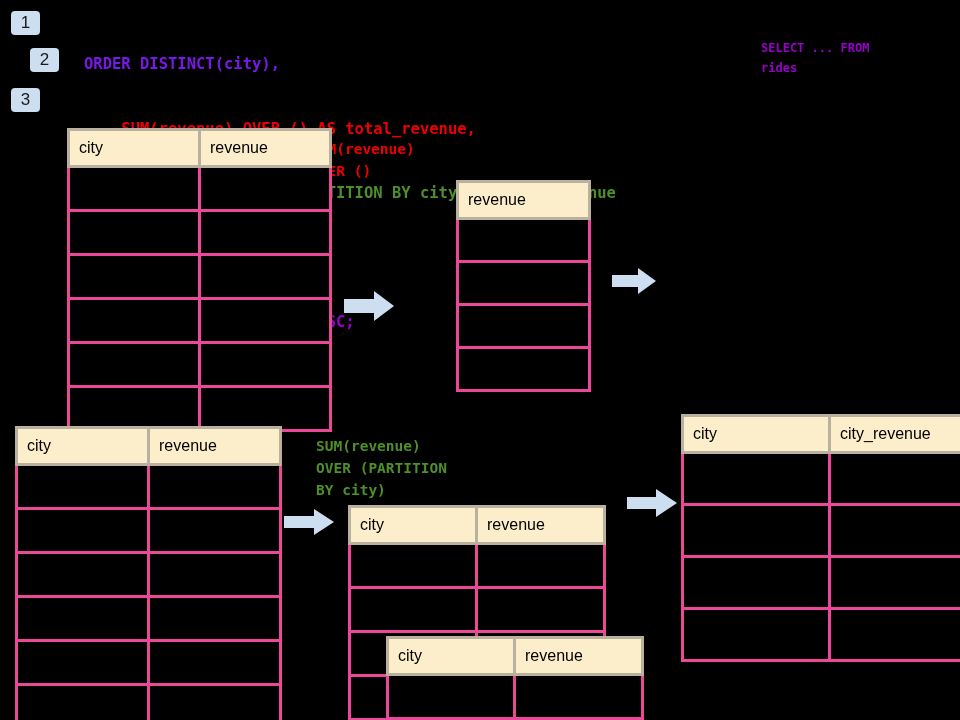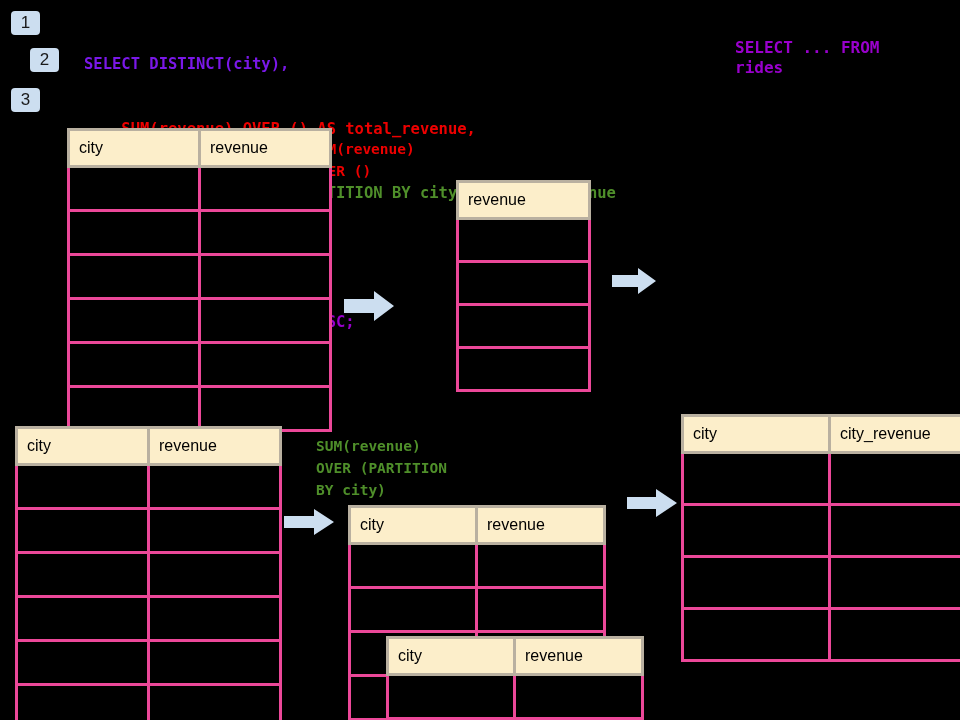--- a/index.html
+++ b/index.html
@@ -45,24 +45,24 @@
     letter-spacing: 0px;
   }
   .sql-line { white-space: pre; }
   .c-violet { color: #7a18e8; }
   .c-red    { color: #ee0000; }
   .c-green  { color: #4f8f2a; }
   .c-purple { color: #9900cc; }
 
   .sidenote {
     position: absolute;
-    left: 735px;
+    left: 761px;
     top: 38px;
     font-family: "DejaVu Sans Mono", "Liberation Mono", monospace;
-    font-size: 16px;
+    font-size: 12px;
     line-height: 20px;
     font-weight: bold;
     color: #9900cc;
     white-space: pre;
     width: 200px;
   }
 
   
   .annot {
     position: absolute;
@@ -135,21 +135,21 @@
   #arrow-4 { left: 627px; top: 487px; }
 </style>
 </head>
 <body>
 
 <div class="badge" id="badge-1">1</div>
 <div class="badge" id="badge-2">2</div>
 <div class="badge" id="badge-3">3</div>
 
 <div class="sql">
-  <div class="sql-line c-violet">SELECT DISTINCT(city),</div>
+  <div class="sql-line c-violet">ORDER DISTINCT(city),</div>
   <div class="sql-line c-red">    SUM(revenue) OVER () AS total_revenue,</div>
   <div class="sql-line c-green">    SUM(revenue) OVER (PARTITION BY city) as city_revenue</div>
   <div class="sql-line c-purple">  FROM rides</div>
   <div class="sql-line c-purple">  ORDER by city_revenue DESC;</div>
 </div>
 
 <div class="sidenote">SELECT ... FROM
 rides</div>
 
 <div class="annot c-red" id="annot-over-empty">SUM(revenue)

